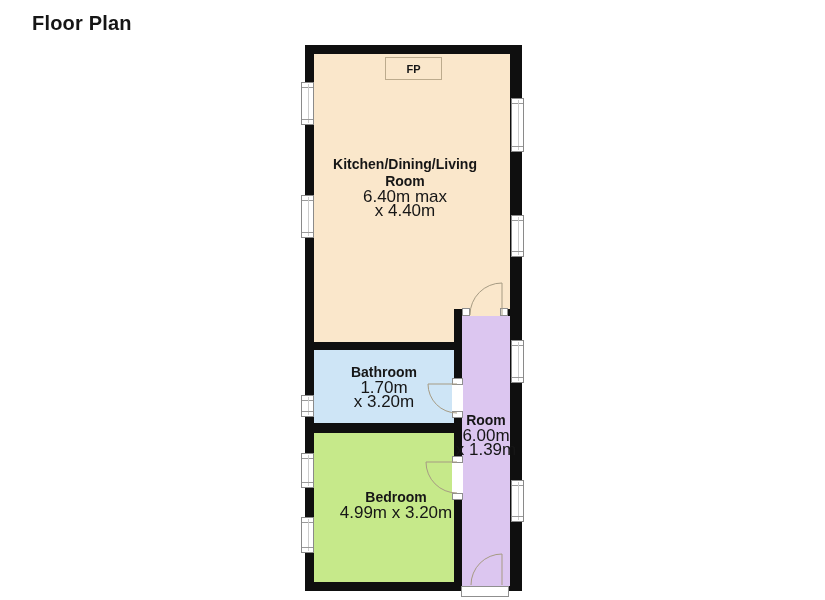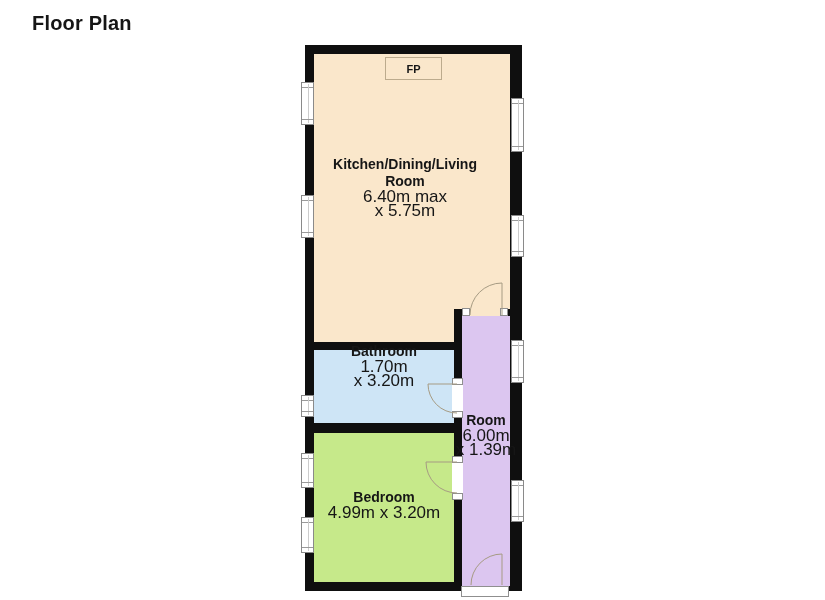--- a/index.html
+++ b/index.html
@@ -59,22 +59,22 @@
     position:absolute;left:385px;top:57px;width:57px;height:23px;
     border:1px solid #bcab8d;box-sizing:border-box;
     display:flex;align-items:center;justify-content:center;
     font-size:11px;font-weight:bold;text-align:right;
   }
   
   .label{position:absolute;text-align:center;}
   .room-name{font-size:14px;font-weight:bold;line-height:17px;}
   .room-dim{font-size:17px;line-height:14px;}
   .lbl-kitchen {left:297px;top:156px;width:216px;text-align:center;}
-  .lbl-bathroom{left:314px;top:343px;width:140px;}
-  .lbl-bedroom {left:314px;top:489px;width:140px;}
+  .lbl-bathroom{left:314px;top:364px;width:140px;}
+  .lbl-bedroom {left:314px;top:489px;width:140px;padding-left:12px;}
   .lbl-hall    {left:455px;top:412px;width:62px;}
   
   .doors{position:absolute;left:0;top:0;width:825px;height:600px;pointer-events:none;}
 </style>
 </head>
 <body>
 
 <div class="canvas">
 
   <div class="title">Floor Plan</div>
@@ -138,21 +138,21 @@
     <path d="M470,315 A32,32 0 0 1 502,283 L502,315" fill="none" stroke-width="1" stroke="#A69B83"></path>
     <path d="M457,384 L428,384 A29,29 0 0 0 457,413" fill="none" stroke-width="1" stroke="#A69B83"></path>
     <path d="M457,462 L426,462 A31,31 0 0 0 457,493" fill="none" stroke-width="1" stroke="#A69B83"></path>
     <path d="M471,585 A31,31 0 0 1 502,554 L502,585" fill="none" stroke-width="1" stroke="#A69B83"></path>
   </svg>
 
   <div class="label lbl-kitchen">
     <div class="room-name">Kitchen/Dining/Living</div>
     <div class="room-name">Room</div>
     <div class="room-dim">6.40m max</div>
-    <div class="room-dim">x 5.75m</div>
+    <div class="room-dim">x 4.40m</div>
   </div>
   <div class="label lbl-bathroom">
     <div class="room-name">Bathroom</div>
     <div class="room-dim">1.70m</div>
     <div class="room-dim">x 3.20m</div>
   </div>
   <div class="label lbl-bedroom">
     <div class="room-name">Bedroom</div>
     <div class="room-dim">4.99m x 3.20m</div>
   </div>

